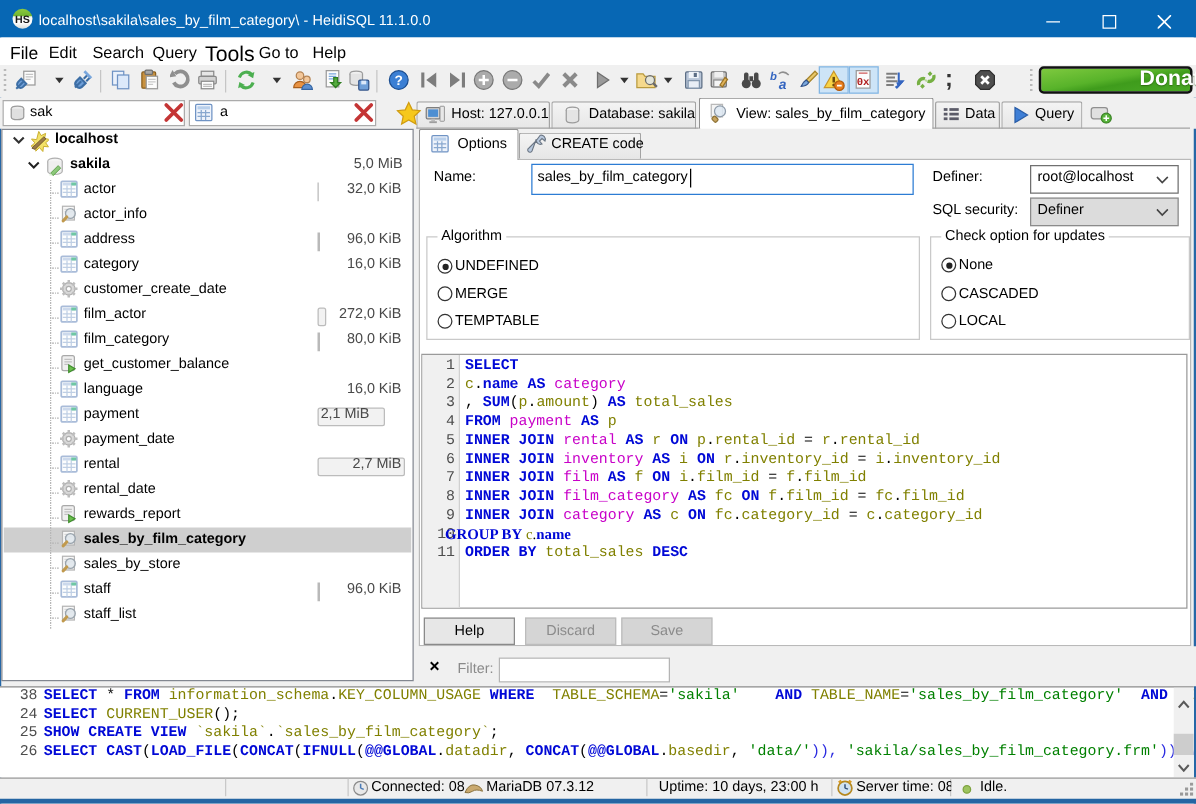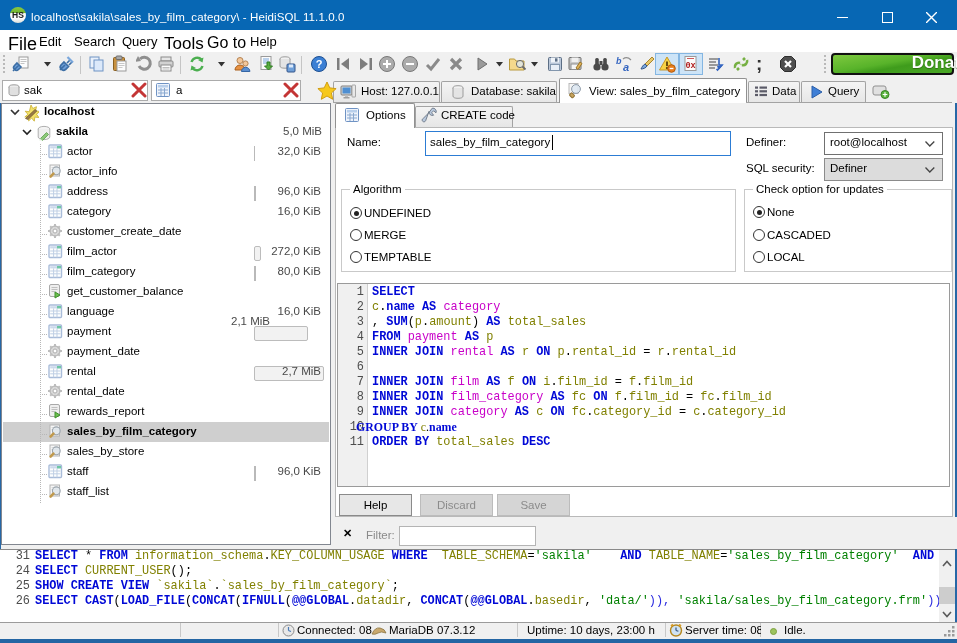--- a/index.html
+++ b/index.html
@@ -25,26 +25,26 @@
 <div class="abs" style="left:10px;top:7px;width:16px;height:16px;text-align:center;font-size:8.5px;font-weight:bold;color:#1a1a1a;line-height:16px;">HS</div>
 <div class="abs" style="left:31px;top:11px;color:#fff;font-size:11.5px;letter-spacing:0.1px;">localhost\sakila\sales_by_film_category\ - HeidiSQL 11.1.0.0</div>
 
 <div class="abs" style="left:837px;top:17px;width:11px;height:1px;background:#fff;"></div>
 <div class="abs" style="left:882px;top:12px;width:9px;height:9px;border:1px solid #fff;"></div>
 <svg class="abs" style="left:926px;top:12px;" width="11" height="11">
       <path d="M0 0 L11 11 M11 0 L0 11" stroke="#fff" stroke-width="1.4"></path>
     </svg>
 
 <div class="abs" style="left:0;top:30px;width:957px;height:22px;background:#ffffff;"></div>
-<div class="abs" style="left:8px;top:34px;font-size:18px;">File</div>
+<div class="abs" style="left:8px;top:34px;font-size:14px;">File</div>
 <div class="abs" style="left:39px;top:34px;font-size:13px;">Edit</div>
 <div class="abs" style="left:74px;top:34px;font-size:13px;">Search</div>
 <div class="abs" style="left:122px;top:34px;font-size:13px;">Query</div>
 <div class="abs" style="left:164px;top:34px;font-size:17px;">Tools</div>
-<div class="abs" style="left:207px;top:34px;font-size:16px;">Go to</div>
+<div class="abs" style="left:207px;top:34px;font-size:13px;">Go to</div>
 <div class="abs" style="left:250px;top:34px;font-size:13px;">Help</div>
 
 <div class="abs" style="left:0;top:52px;width:957px;height:26px;background:#f0f0f0;" id="toolbar"></div>
 <div class="abs" style="left:3px;top:55px;width:2px;height:20px;background-image:repeating-linear-gradient(to bottom,#b9b9b9 0 2px,transparent 2px 4px);"></div>
 <svg class="abs" style="left:11px;top:55px" width="18" height="18">
       <rect x="8" y="2" width="9" height="11" fill="#fcfcfc" stroke="#9a9a9a"></rect>
       <path d="M9.5 4.5h6M9.5 6.5h6M9.5 8.5h4" stroke="#c4c4c4"></path>
       <path d="M2 16 L8 10 M6 8 l4 4 -2.5 2.5 a2.8 2.8 0 0 1 -4-4z" stroke="#3c6ea5" stroke-width="1.6" fill="#6f9fd8"></path>
     </svg>
 <svg class="abs" style="left:44px;top:62px" width="8" height="5">
@@ -390,21 +390,21 @@
 <div class="abs sz" style="left:229px;top:201px;width:90px;text-align:right;">16,0 KiB</div>
 <div class="abs" style="left:38px;top:230px;width:7px;height:1px;background-image:repeating-linear-gradient(to right,#b7b7b7 0 1px,transparent 1px 2px);"></div>
 <svg class="abs" style="left:45px;top:219px" width="16" height="16">
         <rect x="2" y="2" width="12.5" height="12.5" rx="1" fill="#fdfefe" stroke="#a9bcd9" stroke-width="1.4"></rect>
         <rect x="3.2" y="3.2" width="10" height="2.2" fill="#ccd9ec"></rect>
         <path d="M3.2 8h10.2 M3.2 10.8h10.2 M6.6 5.4v9 M10 5.4v9" stroke="#bfcfe4" stroke-width="1" fill="none"></path>
         <rect x="10" y="3" width="4" height="2.4" fill="#6fc7a4"></rect>
       </svg>
 <div class="abs" style="left:65px;top:221px;">payment</div>
 <div class="abs" style="left:252px;top:222px;width:54px;height:15px;border:1px solid #bcbcbc;border-radius:2px;background:#f2f2f2;box-sizing:border-box;"></div>
-<div class="abs sz" style="left:229px;top:211px;width:90px;text-align:left;">2,1 MiB</div>
+<div class="abs sz" style="left:229px;top:221px;width:90px;text-align:center;">2,1 MiB</div>
 <div class="abs" style="left:38px;top:250px;width:7px;height:1px;background-image:repeating-linear-gradient(to right,#b7b7b7 0 1px,transparent 1px 2px);"></div>
 <svg class="abs" style="left:45px;top:239px" width="16" height="16">
         <circle cx="8" cy="8" r="5" fill="#d9d9d9" stroke="#aeaeae"></circle>
         <circle cx="8" cy="8" r="2" fill="#fff" stroke="#aeaeae"></circle>
         <g stroke="#bdbdbd" stroke-width="2">
           <path d="M8 1v3M8 12v3M1 8h3M12 8h3M3.2 3.2l2 2M10.8 10.8l2 2M12.8 3.2l-2 2M5.2 10.8l-2 2"></path>
         </g>
       </svg>
 <div class="abs" style="left:65px;top:241px;">payment_date</div>
 <div class="abs" style="left:38px;top:270px;width:7px;height:1px;background-image:repeating-linear-gradient(to right,#b7b7b7 0 1px,transparent 1px 2px);"></div>
@@ -530,20 +530,21 @@
 <div class="abs mono" style="left:34px;top:2px;"><span class="kw">SELECT</span></div>
 <div class="abs mono" style="left:0px;top:17px;width:26px;text-align:right;color:#4d4d4d;">2</div>
 <div class="abs mono" style="left:34px;top:17px;"><span class="id">c</span>.<span class="kw">name</span> <span class="kw">AS</span> <span class="tb">category</span></div>
 <div class="abs mono" style="left:0px;top:32px;width:26px;text-align:right;color:#4d4d4d;">3</div>
 <div class="abs mono" style="left:34px;top:32px;">, <span class="kw">SUM</span>(<span class="id">p</span>.<span class="id">amount</span>) <span class="kw">AS</span> <span class="id">total_sales</span></div>
 <div class="abs mono" style="left:0px;top:47px;width:26px;text-align:right;color:#4d4d4d;">4</div>
 <div class="abs mono" style="left:34px;top:47px;"><span class="kw">FROM</span> <span class="tb">payment</span> <span class="kw">AS</span> <span class="id">p</span></div>
 <div class="abs mono" style="left:0px;top:62px;width:26px;text-align:right;color:#4d4d4d;">5</div>
 <div class="abs mono" style="left:34px;top:62px;"><span class="kw">INNER JOIN</span> <span class="tb">rental</span> <span class="kw">AS</span> <span class="id">r</span> <span class="kw">ON</span> <span class="id">p</span>.<span class="id">rental_id</span> = <span class="id">r</span>.<span class="id">rental_id</span></div>
 <div class="abs mono" style="left:0px;top:77px;width:26px;text-align:right;color:#4d4d4d;">6</div>
+<div class="abs mono" style="left:34px;top:77px;"><span class="kw">INNER JOIN</span> <span class="tb">inventory</span> <span class="kw">AS</span> <span class="id">i</span> <span class="kw">ON</span> <span class="id">r</span>.<span class="id">inventory_id</span> = <span class="id">i</span>.<span class="id">inventory_id</span></div>
 <div class="abs mono" style="left:0px;top:92px;width:26px;text-align:right;color:#4d4d4d;">7</div>
 <div class="abs mono" style="left:34px;top:92px;"><span class="kw">INNER JOIN</span> <span class="tb">film</span> <span class="kw">AS</span> <span class="id">f</span> <span class="kw">ON</span> <span class="id">i</span>.<span class="id">film_id</span> = <span class="id">f</span>.<span class="id">film_id</span></div>
 <div class="abs mono" style="left:0px;top:107px;width:26px;text-align:right;color:#4d4d4d;">8</div>
 <div class="abs mono" style="left:34px;top:107px;"><span class="kw">INNER JOIN</span> <span class="tb">film_category</span> <span class="kw">AS</span> <span class="id">fc</span> <span class="kw">ON</span> <span class="id">f</span>.<span class="id">film_id</span> = <span class="id">fc</span>.<span class="id">film_id</span></div>
 <div class="abs mono" style="left:0px;top:122px;width:26px;text-align:right;color:#4d4d4d;">9</div>
 <div class="abs mono" style="left:34px;top:122px;"><span class="kw">INNER JOIN</span> <span class="tb">category</span> <span class="kw">AS</span> <span class="id">c</span> <span class="kw">ON</span> <span class="id">fc</span>.<span class="id">category_id</span> = <span class="id">c</span>.<span class="id">category_id</span></div>
 <div class="abs mono" style="left:0px;top:137px;width:26px;text-align:right;color:#4d4d4d;">10</div>
 <div class="abs mono" style="left:18px;top:137px;font-family:Liberation Serif, serif;"><span class="kw">GROUP BY</span> <span class="id">c</span>.<span class="kw">name</span></div>
 <div class="abs mono" style="left:0px;top:152px;width:26px;text-align:right;color:#4d4d4d;">11</div>
 <div class="abs mono" style="left:34px;top:152px;"><span class="kw">ORDER BY</span> <span class="id">total_sales</span> <span class="kw">DESC</span></div>
@@ -553,21 +554,21 @@
 <div class="abs" style="left:87px;top:391px;width:73px;height:22px;background:#d5d5d5;border:1px solid #bcbcbc;box-sizing:border-box;text-align:center;line-height:20px;color:#8b8b8b;">Discard</div>
 <div class="abs" style="left:164px;top:391px;width:73px;height:22px;background:#d5d5d5;border:1px solid #bcbcbc;box-sizing:border-box;text-align:center;line-height:20px;color:#8b8b8b;">Save</div>
 </div>
 
 <div class="abs" style="left:333px;top:517px;width:624px;height:32px;background:#f0f0f0;"></div>
 <div class="abs" style="left:343px;top:527px;font-weight:bold;font-size:11px;">✕</div>
 <div class="abs" style="left:366px;top:529px;color:#8a8a8a;">Filter:</div>
 <div class="abs" style="left:399px;top:526px;width:137px;height:20px;background:#fff;border:1px solid #b4b4b4;box-sizing:border-box;"></div>
 
 <div class="abs" style="left:0;top:549px;width:955px;height:73px;background:#fff;border-top:1px solid #898989;box-sizing:border-box;overflow:hidden;" id="log">
-<div class="abs mono" style="left:0px;top:0px;width:30px;text-align:right;color:#4d4d4d;">31</div>
+<div class="abs mono" style="left:0px;top:0px;width:30px;text-align:right;color:#4d4d4d;">38</div>
 <div class="abs mono" style="left:35px;top:0px;"><span class="kw">SELECT</span> * <span class="kw">FROM</span> <span class="id">information_schema</span>.<span class="id">KEY_COLUMN_USAGE</span> <span class="kw">WHERE</span>  <span class="id">TABLE_SCHEMA</span>=<span class="st">'sakila'</span>    <span class="kw">AND</span> <span class="id">TABLE_NAME</span>=<span class="st">'sales_by_film_category'</span>  <span class="kw">AND</span> <span class="id">REFERENCED_TABLE_NAME</span> </div>
 <div class="abs mono" style="left:0px;top:15px;width:30px;text-align:right;color:#4d4d4d;">24</div>
 <div class="abs mono" style="left:35px;top:15px;"><span class="kw">SELECT</span> <span class="id">CURRENT_USER</span>();</div>
 <div class="abs mono" style="left:0px;top:30px;width:30px;text-align:right;color:#4d4d4d;">25</div>
 <div class="abs mono" style="left:35px;top:30px;"><span class="kw">SHOW CREATE VIEW</span> <span class="id">`sakila`</span>.<span class="id">`sales_by_film_category`</span>;</div>
 <div class="abs mono" style="left:0px;top:45px;width:30px;text-align:right;color:#4d4d4d;">26</div>
 <div class="abs mono" style="left:35px;top:45px;"><span class="kw">SELECT</span> <span class="kw">CAST</span>(<span class="kw">LOAD_FILE</span>(<span class="kw">CONCAT</span>(<span class="kw">IFNULL</span>(<span class="kw">@@GLOBAL</span>.<span class="id">datadir</span>, <span class="kw">CONCAT</span>(<span class="kw">@@GLOBAL</span>.<span class="id">basedir</span>, <span class="st">'data/'</span><span style="color:#2a2ae0">)), </span><span class="st">'sakila/sales_by_film_category.frm'</span><span style="color:#2a2ae0">)) </span><span class="kw">AS CHAR CHARACTER SET</span> )</div>
 <div class="abs" style="left:939px;top:0;width:16px;height:72px;background:#f0f0f0;"></div>
       <div class="abs" style="left:939px;top:37px;width:16px;height:17px;background:#cdcdcd;"></div>
 <svg class="abs" style="left:942px;top:10px" width="10" height="8">

